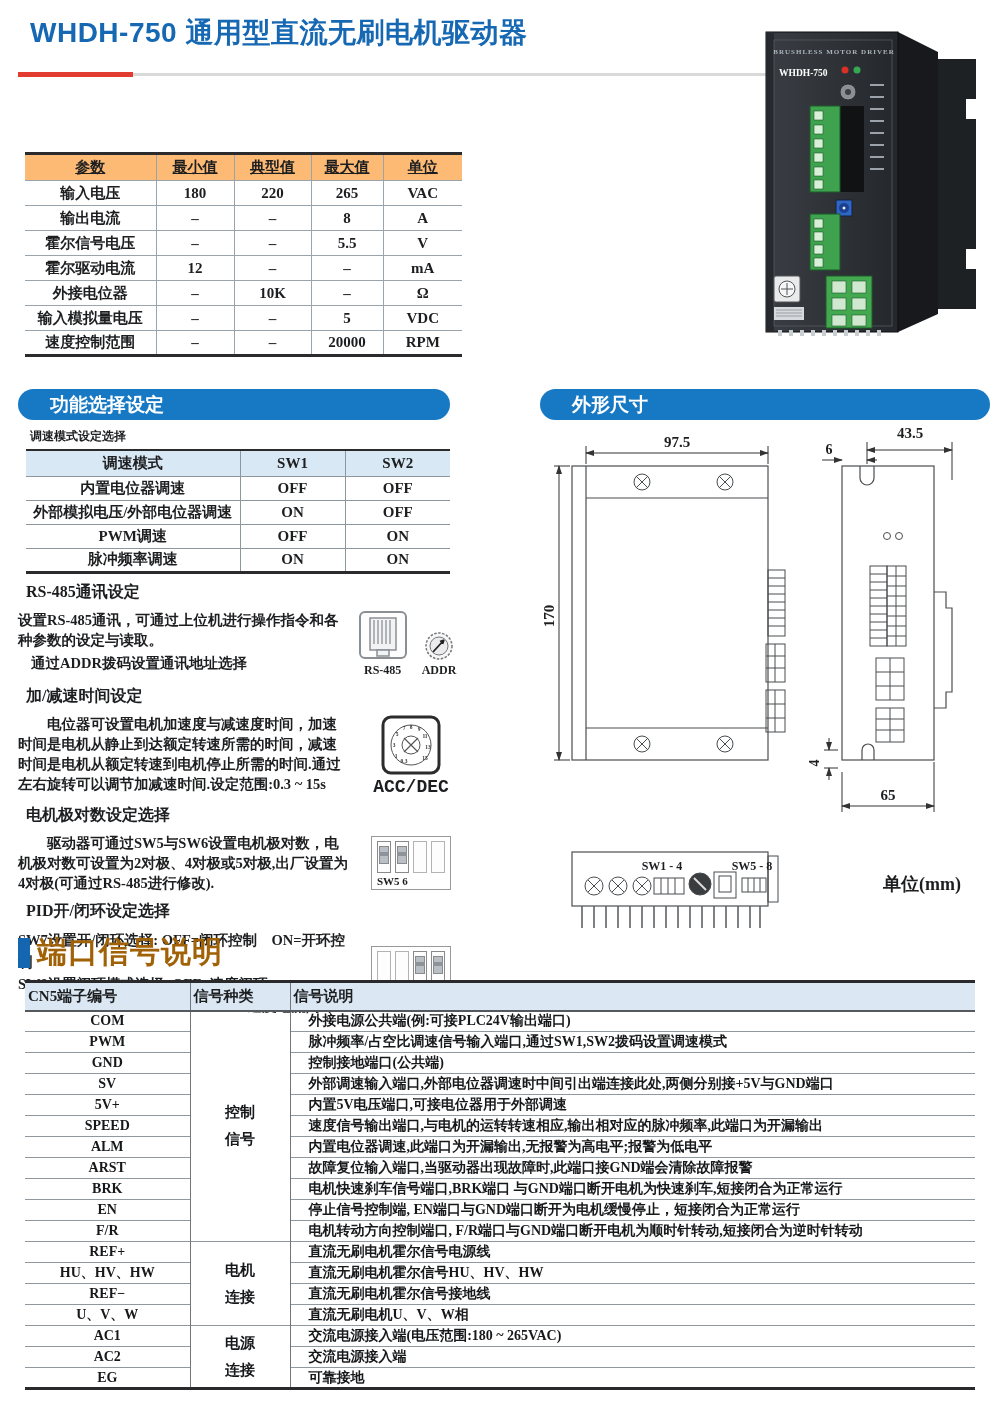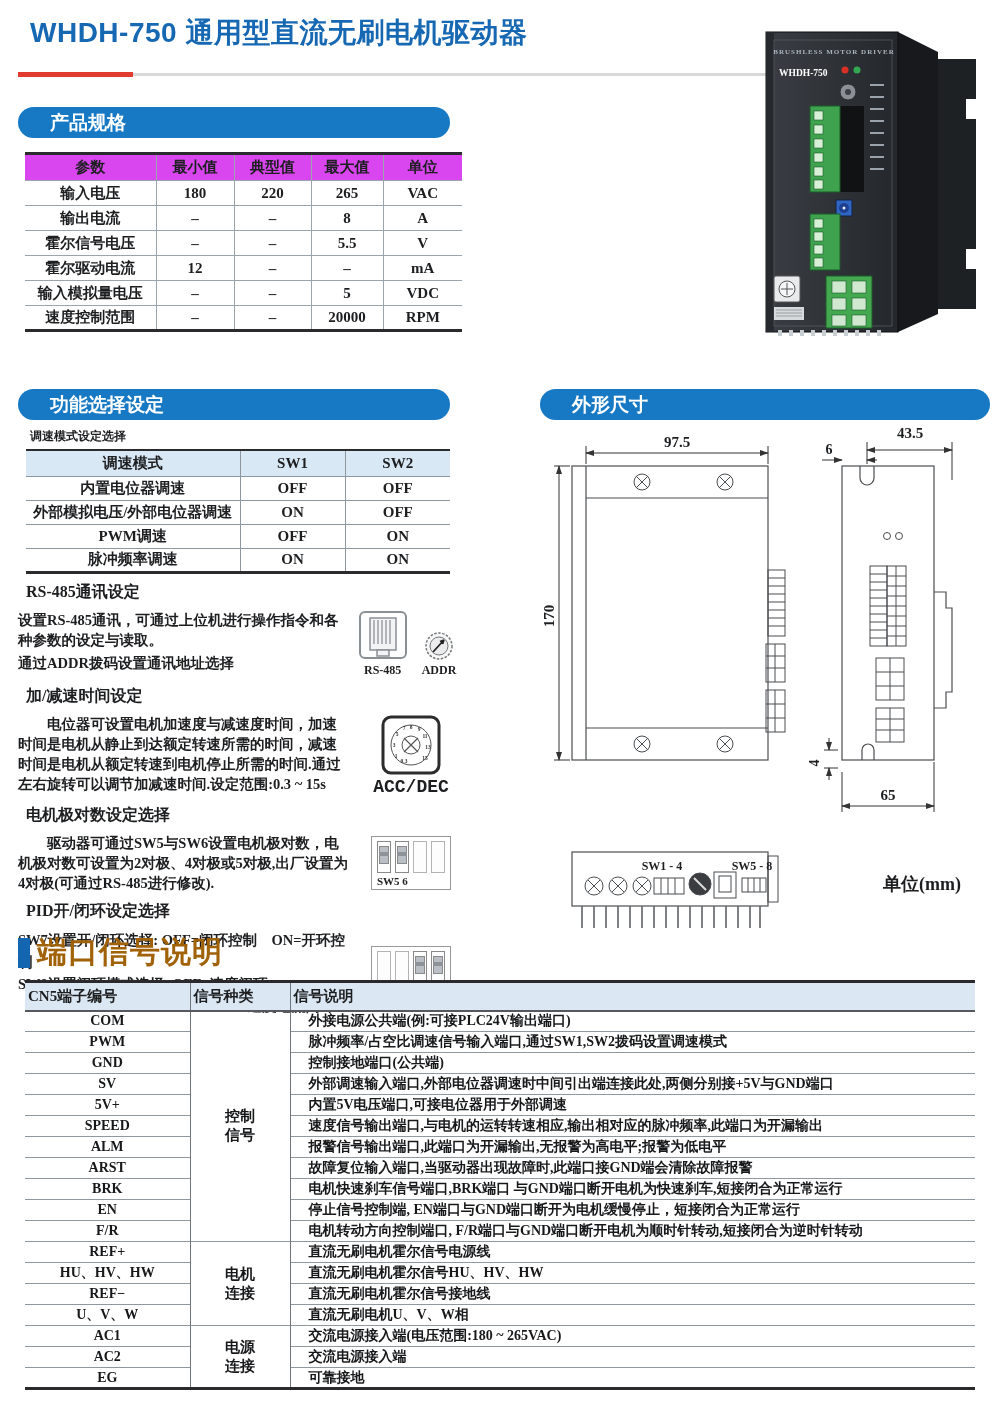--- a/index.html
+++ b/index.html
@@ -22,21 +22,21 @@
 
   
   table{border-collapse:collapse;table-layout:fixed;}
   th,td{padding:0 3px;box-sizing:border-box;}
 
   .spec-table{position:absolute;left:25px;top:152px;width:437px;
               border-top:3px solid #2b2b2d;border-bottom:3px solid #2b2b2d;}
   .spec-table th,.spec-table td{height:25px;text-align:center;font-size:15px;font-weight:bold;
               border-left:1px solid #9aa4ad;border-top:1px solid #9aa4ad;}
   .spec-table th:first-child,.spec-table td:first-child{border-left:none;}
-  .spec-table thead th{background:#d946ef;border-top:none;height:27px;}
+  .spec-table thead th{background:#fdba74;border-top:none;height:27px;text-decoration:underline;}
   .spec-table td:first-child{text-align:center;}
 
   
   .func-col{position:absolute;left:18px;top:426px;width:454px;}
   .sub-h{font-size:12px;font-weight:bold;margin:2px 0 4px 12px;}
   .speed-table{width:424px;margin-left:8px;border-top:2px solid #2b2b2d;border-bottom:3px solid #2b2b2d;}
   .speed-table th,.speed-table td{height:24px;text-align:center;font-size:15px;font-weight:bold;
       border-left:1px solid #8f979e;border-top:1px solid #8f979e;}
   .speed-table th:first-child,.speed-table td:first-child{border-left:none;}
   .speed-table thead th{background:#d9e8f5;border-top:none;height:26px;}
@@ -71,21 +71,21 @@
   .ports-title{font-size:30px;font-weight:bold;color:#a16207;letter-spacing:1px;}
 
   .port-table{position:absolute;left:25px;top:980px;width:950px;
               border-top:3px solid #2a2a2c;border-bottom:3px solid #2a2a2c;}
   .port-table th{background:#dbe8f3;font-size:15px;font-weight:bold;height:29px;text-align:left;
                  border-bottom:2px solid #55585c;}
   .port-table th + th{border-left:1px solid #6f767c;}
   .port-table td{font-size:14px;font-weight:bold;height:21px;color:#17181a;border-top:1px solid #90989f;}
   .port-table td.pin{text-align:center;}
   .port-table td.grp{text-align:center;border-left:1px solid #6f767c;white-space:pre-line;
-                     font-size:15px;line-height:19px;}
+                     font-size:15px;line-height:27px;}
   .port-table td.desc{border-left:1px solid #6f767c;padding-left:18px;}
 
   svg text{font-family:"Liberation Serif",serif;font-weight:bold;}
 </style>
 </head>
 <body>
 
 <div class="page">
 
   <div class="main-title">WHDH-750 通用型直流无刷电机驱动器</div>
@@ -162,21 +162,20 @@
         <rect x="63" y="316" width="4" height="6"></rect>
       <rect x="74" y="316" width="4" height="6"></rect>
         <rect x="85" y="316" width="4" height="6"></rect>
       <rect x="96" y="316" width="4" height="6"></rect>
         <rect x="107" y="316" width="4" height="6"></rect>
       <rect x="118" y="316" width="4" height="6"></rect>
         <rect x="129" y="316" width="4" height="6"></rect>
       </g>
   </svg>
 
-  <div class="pill pill-spec">产品规格</div>
   <div class="pill pill-func">功能选择设定</div>
   <div class="pill pill-dim">外形尺寸</div>
 
   <table class="spec-table">
     <colgroup>
         <col style="width:131px">
         <col style="width:78px">
         <col style="width:77px">
         <col style="width:72px">
         <col style="width:79px">
@@ -211,20 +210,27 @@
           <td>–</td>
           <td>5.5</td>
           <td>V</td>
         </tr>
         <tr>
           <td>霍尔驱动电流</td>
           <td>12</td>
           <td>–</td>
           <td>–</td>
           <td>mA</td>
+        </tr>
+        <tr>
+          <td>外接电位器</td>
+          <td>–</td>
+          <td>10K</td>
+          <td>–</td>
+          <td>Ω</td>
         </tr>
         <tr>
           <td>输入模拟量电压</td>
           <td>–</td>
           <td>–</td>
           <td>5</td>
           <td>VDC</td>
         </tr>
         <tr>
           <td>速度控制范围</td>
@@ -272,21 +278,21 @@
             <td>ON</td>
             <td>ON</td>
           </tr>
         </tbody>
     </table>
 
     <div class="fb-h">RS-485通讯设定</div>
     <div class="fblock">
       <div class="txt">
         <p class="fb-p">设置RS-485通讯，可通过上位机进行操作指令和各种参数的设定与读取。</p>
-        <p class="fb-p" style="margin-top:3px;">通过ADDR拨码设置通讯地址选择</p>
+        <p class="fb-p" style="margin-top:3px;margin-left:13px;">通过ADDR拨码设置通讯地址选择</p>
       </div>
       <div class="iconcol" style="width:130px;">
         <div class="icons-row">
           <div class="icon-unit">
             <svg width="50" height="52" viewBox="0 0 50 52">
               <rect x="2" y="2" width="46" height="46" rx="5" fill="#fdfdfd" stroke="#8a8f94" stroke-width="2"></rect>
               <rect x="12" y="8" width="26" height="32" fill="#f2f3f4" stroke="#8a8f94" stroke-width="1.5"></rect>
               <path d="M16,10 v24 M20,10 v24 M24,10 v24 M28,10 v24 M32,10 v24" stroke="#9aa0a5" stroke-width="1.5"></path>
               <rect x="19" y="40" width="12" height="6" fill="#f2f3f4" stroke="#8a8f94" stroke-width="1.5"></rect>
             </svg>
@@ -519,21 +525,21 @@
         <tr>
           <td class="pin">5V+</td>
           <td class="desc">内置5V电压端口,可接电位器用于外部调速</td>
         </tr>
         <tr>
           <td class="pin">SPEED</td>
           <td class="desc">速度信号输出端口,与电机的运转转速相应,输出相对应的脉冲频率,此端口为开漏输出</td>
         </tr>
         <tr>
           <td class="pin">ALM</td>
-          <td class="desc">报警信号输出端口,此端口为开漏输出,无报警为高电平;报警为低电平</td>
+          <td class="desc">内置电位器调速,此端口为开漏输出,无报警为高电平;报警为低电平</td>
         </tr>
         <tr>
           <td class="pin">ARST</td>
           <td class="desc">故障复位输入端口,当驱动器出现故障时,此端口接GND端会清除故障报警</td>
         </tr>
         <tr>
           <td class="pin">BRK</td>
           <td class="desc">电机快速刹车信号端口,BRK端口 与GND端口断开电机为快速刹车,短接闭合为正常运行</td>
         </tr>
         <tr>

